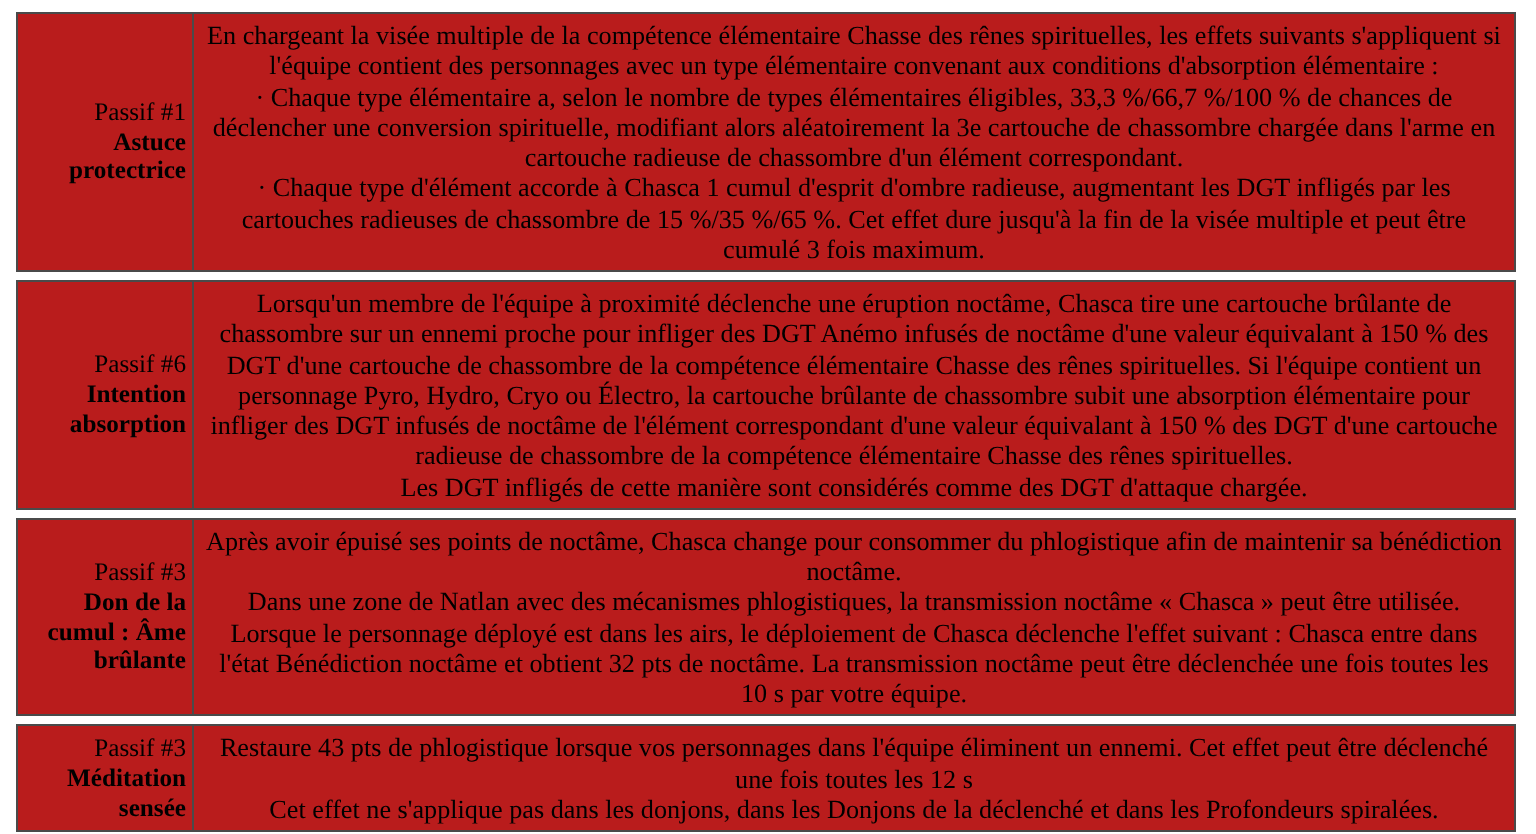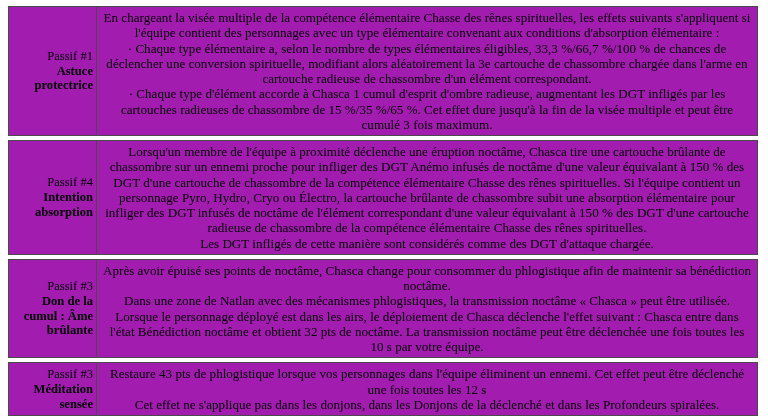--- a/index.html
+++ b/index.html
@@ -24,21 +24,21 @@
   table.skill-table {
     border-collapse: separate;
     border-spacing: 0;
     width: 750px;
     table-layout: fixed;
   }
   table.skill-table tr.skill-row > td {
     border-top: 1.3px solid #4a4a4a;
     border-bottom: 1.3px solid #4a4a4a;
     vertical-align: middle;
-    background: #a21caf;
+    background: #b91c1c;
   }
   td.skill-name {
     width: 81px;
     border-left: 1.3px solid #4a4a4a;
     border-right: 1.3px solid #4a4a4a;
     text-align: right;
     padding: 4px 3px;
     line-height: 1.17;
     font-size: 12.6px;
   }
@@ -88,21 +88,21 @@
         </td>
       </tr>
 
       <tr class="spacer-row">
           <td></td>
           <td></td>
         </tr>
 
       <tr class="skill-row">
         <td class="skill-name">
-          <span class="skill-label">Passif #4</span>
+          <span class="skill-label">Passif #6</span>
           <span class="skill-title">Intention absorption</span>
         </td>
         <td class="skill-desc">
           <p class="desc-para">Lorsqu'un membre de l'équipe à proximité déclenche une éruption noctâme, Chasca tire une cartouche brûlante de chassombre sur un ennemi proche pour infliger des DGT Anémo infusés de noctâme d'une valeur équivalant à 150 % des DGT d'une cartouche de chassombre de la compétence élémentaire Chasse des rênes spirituelles. Si l'équipe contient un personnage Pyro, Hydro, Cryo ou Électro, la cartouche brûlante de chassombre subit une absorption élémentaire pour infliger des DGT infusés de noctâme de l'élément correspondant d'une valeur équivalant à 150 % des DGT d'une cartouche radieuse de chassombre de la compétence élémentaire Chasse des rênes spirituelles.</p>
           <p class="desc-para">Les DGT infligés de cette manière sont considérés comme des DGT d'attaque chargée.</p>
         </td>
       </tr>
 
       <tr class="spacer-row">
           <td></td>

